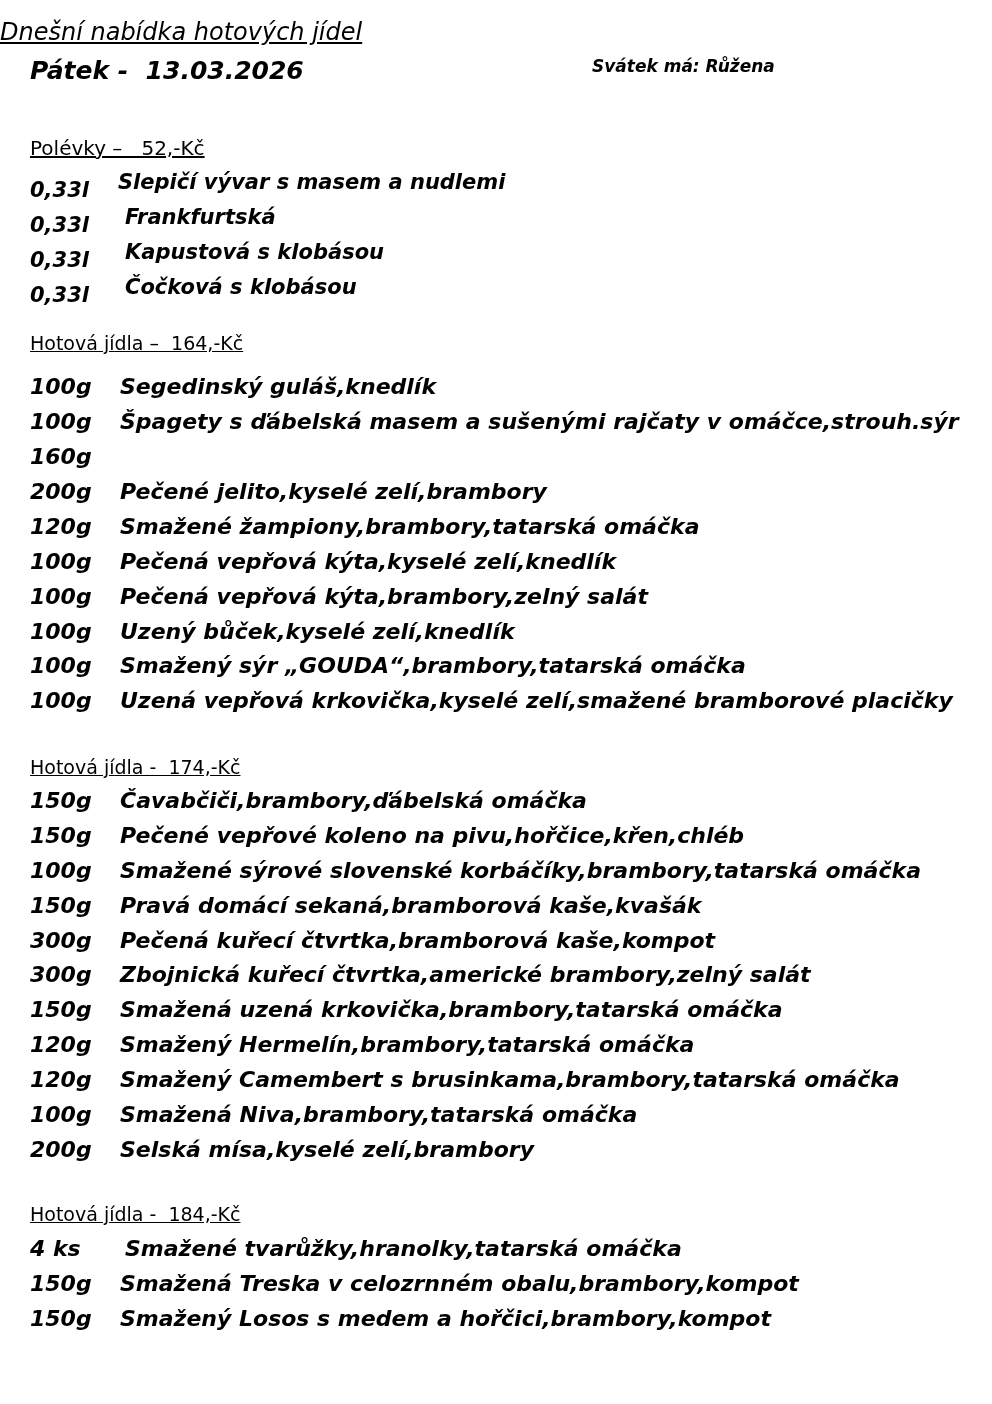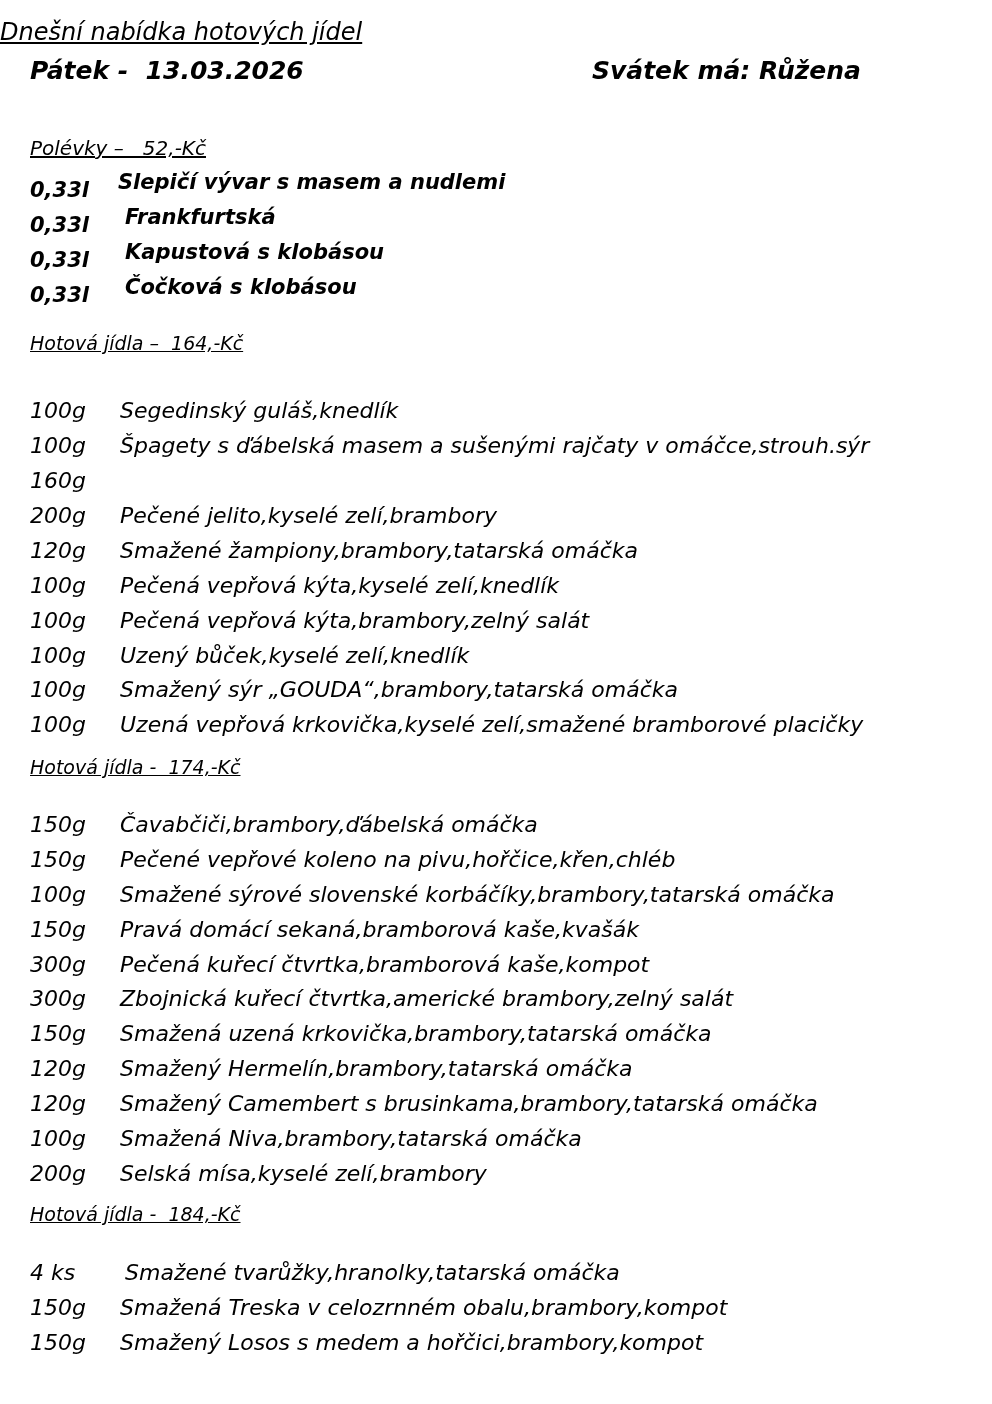--- a/index.html
+++ b/index.html
@@ -1,26 +1,26 @@
 <!DOCTYPE html>
 <html><head>
 <meta charset="utf-8">
 <style>
   html, body { margin: 0; padding: 0; background: #ffffff; }
   body { width: 992px; height: 1404px; position: relative; overflow: hidden;
          font-family: "DejaVu Sans", sans-serif; color: #000; }
   .title { position: absolute; top: 18px; left: 0; width: 992px; 
            font-size: 24px; font-style: italic; text-decoration: underline; }
   .date { position: absolute; top: 56px; left: 30px; font-size: 25px; font-style: italic; font-weight: bold; white-space: pre; }
-  .nameday { position: absolute; top: 56px; left: 592px; font-size: 25px; font-style: italic; font-weight: bold; }
-  .sec-head { position: absolute; left: 30px; font-size: 19px; font-style: italic;
+  .nameday { position: absolute; top: 56px; left: 592px; font-size: 17px; font-style: italic; font-weight: bold; }
+  .sec-head { position: absolute; left: 30px; font-size: 19px; 
               text-decoration: underline; white-space: pre; }
   .row { position: absolute; left: 30px; height: 32px; font-size: 21px; font-style: italic; font-weight: bold;
          white-space: nowrap; display: flex; align-items: center; }
-  .row.light { font-weight: normal; font-size: 22px; margin-top: 24px; }
+  .row.light { font-weight: bold; font-size: 22px; }
   .qty { display: inline-block; width: 90px; }
   .qty.soup { width: 88px; margin-top: 16px; }
   .dish { display: inline-block; text-align: right; }
 </style>
 </head>
 <body>
 
 <div class="title">Dnešní nabídka hotových jídel</div>
 <div class="date">Pátek -  13.03.2026</div>
 <div class="nameday">Svátek má: Růžena</div>

